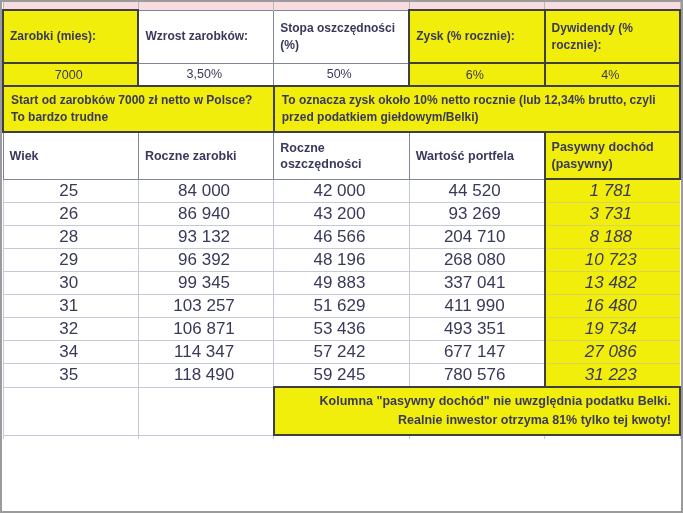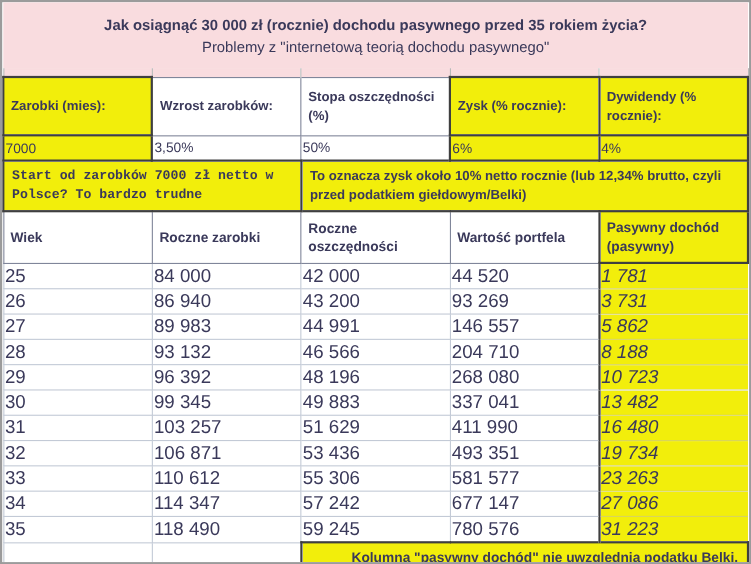--- a/index.html
+++ b/index.html
@@ -23,47 +23,41 @@
   .title-row td{height:60px;text-align:center;vertical-align:middle;padding-top:2px;}
   .spacer-row td{height:8px;border-left:1px solid #b9b9b9;border-right:1px solid #b9b9b9;}
   .plabel-row td{height:53px;font-weight:bold;font-size:12px;line-height:1.35;padding:2px 6px;text-align:left;}
   .pvalue-row td{height:23px;font-size:12.5px;}
   .notes-row td{height:46px;font-weight:bold;font-size:12px;line-height:1.45;padding:2px 7px;}
   .thead-row td{height:47px;font-weight:bold;font-size:12.5px;line-height:1.3;padding:2px 6px;text-align:left;}
   .drow td{height:20px;font-size:17px;}
   .footer-row td{height:48px;}
   .partial-row td{height:4px;border-left:1px solid #c3cad6;border-right:1px solid #c3cad6;}
 
-  .num{text-align:left;padding-right:5px;margin-top:29px;}
+  .num{text-align:center;padding-right:5px;margin-top:29px;}
   .t1{font-weight:bold;font-size:13.5px;line-height:20px;}
   .t2{font-weight:normal;font-size:13.5px;line-height:20px;}
-  .note-left{text-align:left;font-family:Liberation Mono, monospace;}
+  .note-left{text-align:left;}
   .note-right{}
   .footer-note{font-weight:bold;font-size:12.5px;line-height:1.5;text-align:right;padding:2px 8px;}
 </style>
 </head>
 <body>
 
 <div class="sheet">
   <table>
     <colgroup>
       <col style="width:20%">
         <col style="width:20%">
         <col style="width:20%">
         <col style="width:20%">
         <col style="width:20%">
     </colgroup>
 
     <tbody>
-        <tr class="title-row">
-      <td colspan="5" class="pink">
-        <div class="t1">Jak osiągnąć 30 000 zł (rocznie) dochodu pasywnego przed 35 rokiem życia?</div>
-        <div class="t2">Problemy z "internetową teorią dochodu pasywnego"</div>
-      </td>
-    </tr>
 
     <tr class="spacer-row pink" id="spacer-row">
           <td class="pink"></td>
           <td class="pink"></td>
           <td class="pink"></td>
           <td class="pink"></td>
           <td class="pink"></td>
         </tr>
 
     <tr class="plabel-row" id="plabel-row">
@@ -105,27 +99,20 @@
           <td class="yel ydata num">1 781</td>
         </tr>
         <tr class="drow">
           <td class="wht bl num">26</td>
           <td class="wht bl num">86 940</td>
           <td class="wht bl num">43 200</td>
           <td class="wht bl num">93 269</td>
           <td class="yel ydata num">3 731</td>
         </tr>
         <tr class="drow">
-          <td class="wht bl num">27</td>
-          <td class="wht bl num">89 983</td>
-          <td class="wht bl num">44 991</td>
-          <td class="wht bl num">146 557</td>
-          <td class="yel ydata num">5 862</td>
-        </tr>
-        <tr class="drow">
           <td class="wht bl num">28</td>
           <td class="wht bl num">93 132</td>
           <td class="wht bl num">46 566</td>
           <td class="wht bl num">204 710</td>
           <td class="yel ydata num">8 188</td>
         </tr>
         <tr class="drow">
           <td class="wht bl num">29</td>
           <td class="wht bl num">96 392</td>
           <td class="wht bl num">48 196</td>
@@ -145,27 +132,20 @@
           <td class="wht bl num">51 629</td>
           <td class="wht bl num">411 990</td>
           <td class="yel ydata num">16 480</td>
         </tr>
         <tr class="drow">
           <td class="wht bl num">32</td>
           <td class="wht bl num">106 871</td>
           <td class="wht bl num">53 436</td>
           <td class="wht bl num">493 351</td>
           <td class="yel ydata num">19 734</td>
-        </tr>
-        <tr class="drow">
-          <td class="wht bl num">33</td>
-          <td class="wht bl num">110 612</td>
-          <td class="wht bl num">55 306</td>
-          <td class="wht bl num">581 577</td>
-          <td class="yel ydata num">23 263</td>
         </tr>
         <tr class="drow">
           <td class="wht bl num">34</td>
           <td class="wht bl num">114 347</td>
           <td class="wht bl num">57 242</td>
           <td class="wht bl num">677 147</td>
           <td class="yel ydata num">27 086</td>
         </tr>
         <tr class="drow">
           <td class="wht bl num">35</td>

